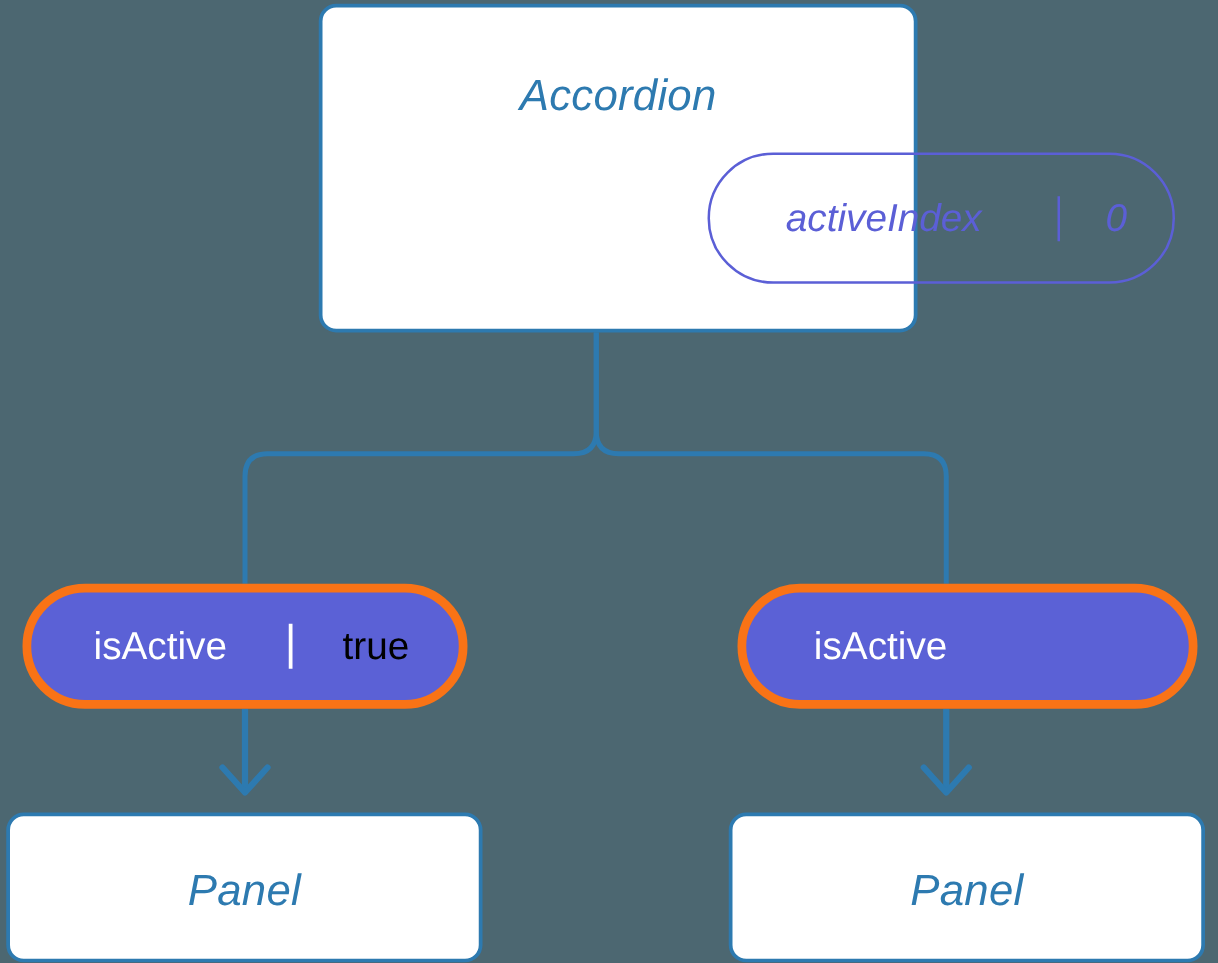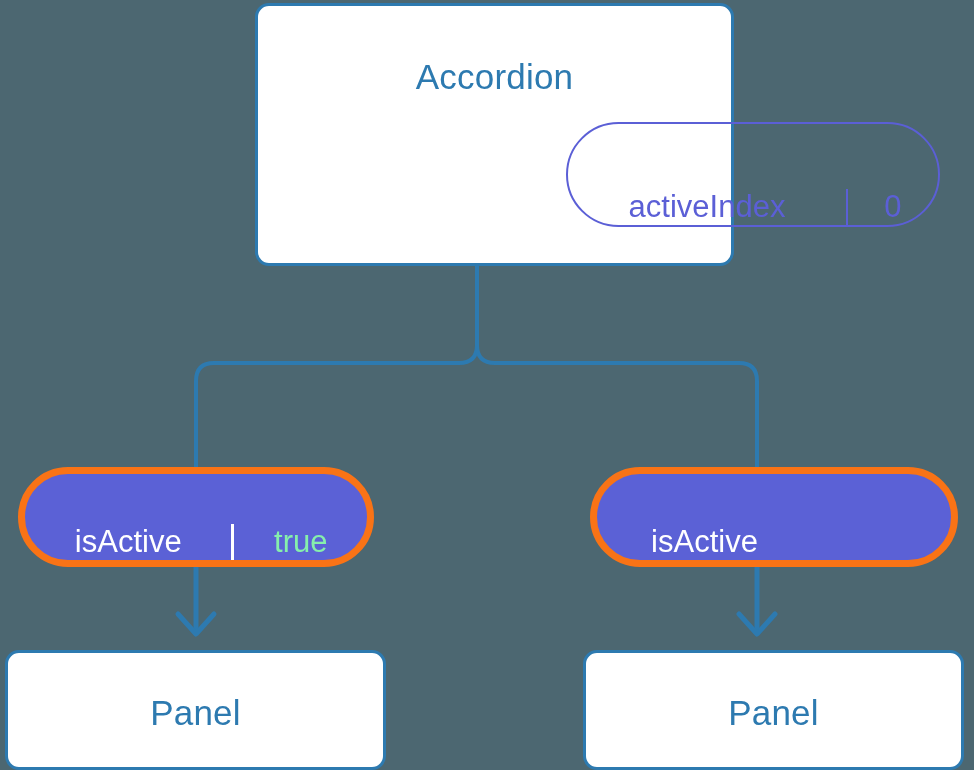--- a/index.html
+++ b/index.html
@@ -29,20 +29,21 @@
     pointer-events: none;
   }
 
   
   .card {
     position: absolute;
     background: #ffffff;
     border: 3px solid #2d7ab0;
     border-radius: 14px;
     box-sizing: border-box;
+    font-style: italic;
   }
   .card-title {
     position: absolute;
     left: 0;
     width: 100%;
     text-align: center;
     color: #2d7ab0;
     font-size: 35px;
     font-weight: 400;
     letter-spacing: 0.2px;
@@ -67,21 +68,21 @@
   #panel-card-left  { left: 5px;   }
   #panel-card-right { left: 583px; }
   .panel-card .card-title {
     top: 40px;
   }
 
   
   .pill {
     position: absolute;
     display: flex;
-    align-items: flex-end;
+    align-items: center;
     box-sizing: border-box;
     border-radius: 999px;
     overflow: hidden;
     white-space: nowrap;
   }
   .pill .pill-key,
   .pill .pill-val {
     display: flex;
     align-items: center;
     justify-content: center;
@@ -105,21 +106,21 @@
 
   
   .pill-filled {
     border: 7px solid #f97316;
     background: #5b61d6;
   }
   .pill-filled .pill-key {
     color: #ffffff;
   }
   .pill-filled .pill-val {
-    color: #86efac;
+    color: #000000;
     border-left: 3px solid #ffffff;
   }
 
   #pill-active-index {
     left: 308px;
     top: 116px;
     width: 374px;
     height: 105px;
   }
   #pill-active-index .pill-key { width: 281px; }

